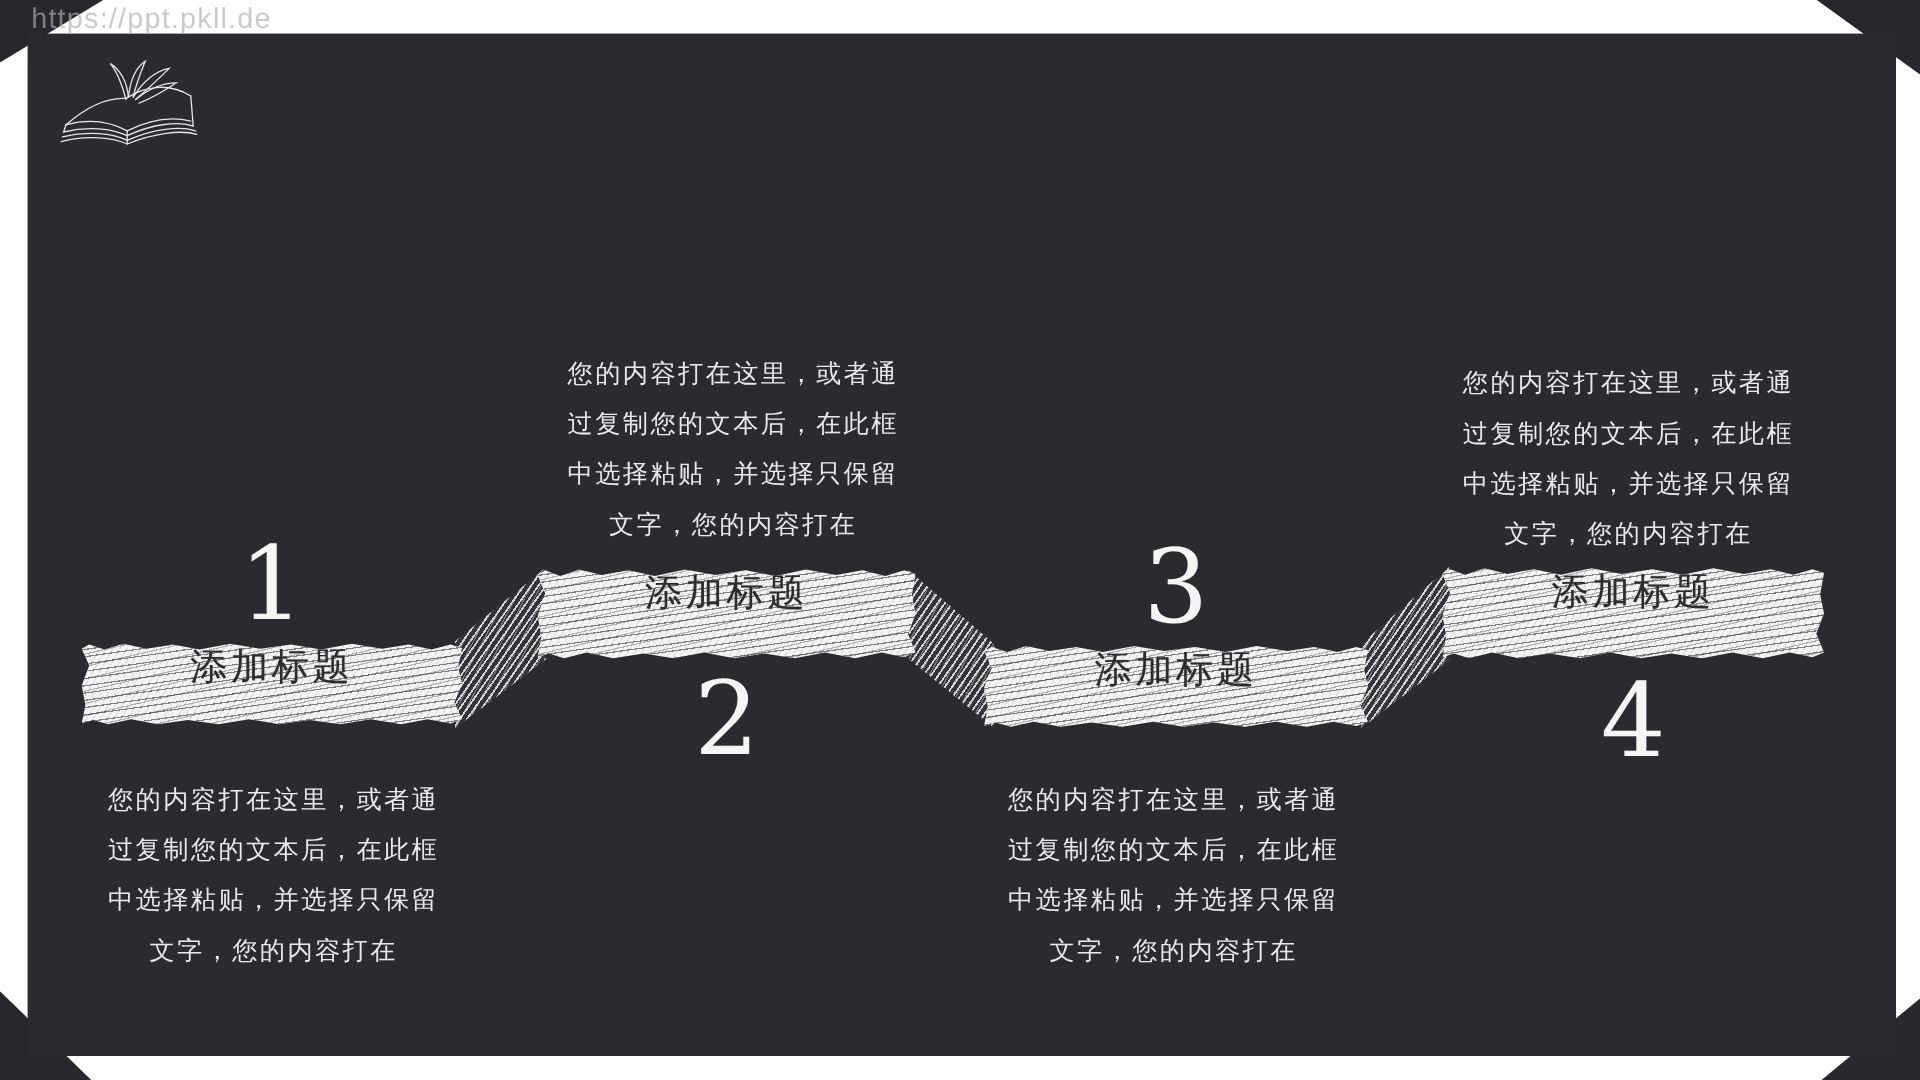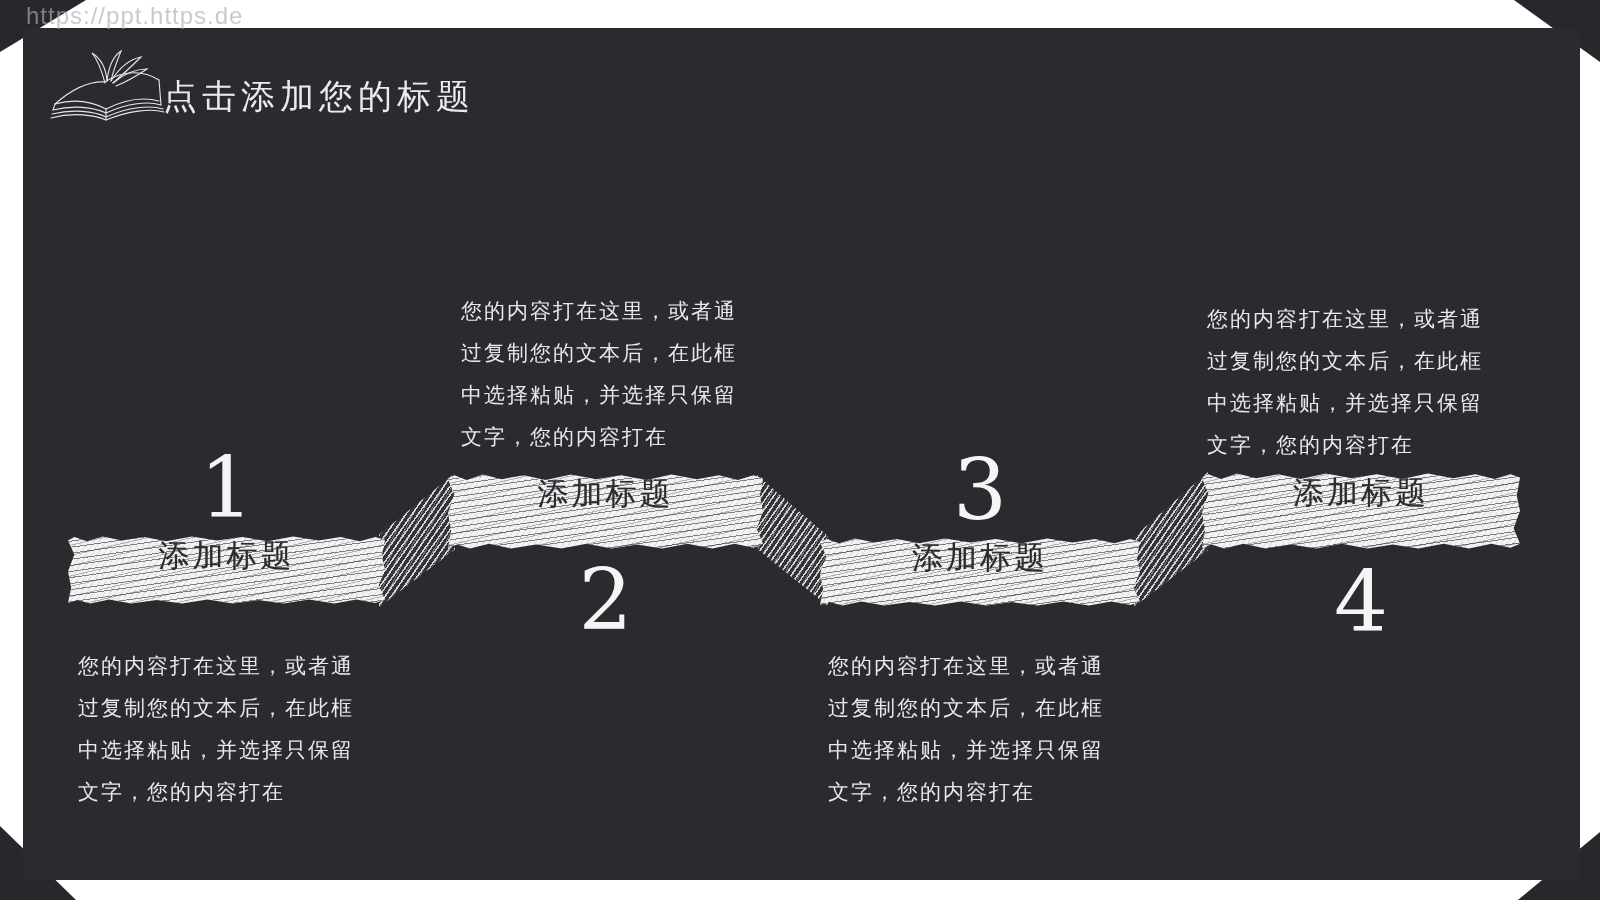--- a/index.html
+++ b/index.html
@@ -83,56 +83,55 @@
     font-size:85px; line-height:96px; color:#f5f5f6;
     font-family:"DejaVu Serif","Liberation Serif",serif;
   }
   .num-1 { left:45px;   width:317px; top:412px; }
   .num-2 { left:425px;  width:315px; top:524px; }
   .num-3 { left:797px;  width:320px; top:414px; }
   .num-4 { left:1179px; width:318px; top:526px; }
 
   
   .step-body {
-    position:absolute; width:300px; text-align:left;
+    position:absolute; width:300px; text-align:center;
     font-size:21px; line-height:42px; letter-spacing:2px; color:#e9e9eb;
   }
   .body-1 { left:55px;   top:617px; }
   .body-2 { left:438px;  top:262px; }
   .body-3 { left:805px;  top:617px; }
   .body-4 { left:1184px; top:270px; }
 </style>
 </head>
 <body>
 
 <div class="tri tri-tl"></div>
 <div class="tri tri-tr"></div>
 <div class="tri tri-bl"></div>
 <div class="tri tri-br"></div>
 
-<div class="watermark">https://ppt.https.de</div>
+<div class="watermark">https://ppt.pkll.de</div>
 
 <div class="slide">
 
   <svg class="book-icon" viewBox="0 0 120 88" fill="none" stroke="#e6e6e8" stroke-width="1.1" stroke-linecap="round">
     <path d="M7,58 C23,44 41,35 57,36"></path>
     <path d="M57,36 C75,24 95,24 111,34"></path>
     <path d="M7,58 C25,53 43,55 58,63"></path>
     <path d="M58,63 C78,53 96,51 111,55"></path>
     <path d="M7,58 L5,64 C25,59 45,61 58,67 C80,57 100,55 113,59 L111,34"></path>
     <path d="M4,68 C25,63 46,65 58,71 C80,61 102,59 115,63"></path>
     <path d="M3,72 C25,66 47,69 58,74 C80,65 103,62 116,66"></path>
     <path d="M58,63 L58,74"></path>
     <path d="M57,37 C53,22 49,13 44,7 C52,12 58,22 59,35"></path>
     <path d="M59,35 C61,17 67,9 73,5 C69,15 65,25 63,35"></path>
     <path d="M63,35 C73,19 83,13 93,11 C85,19 74,29 65,37"></path>
     <path d="M65,37 C77,27 89,23 99,23 C90,29 78,36 68,40"></path>
   </svg>
 
-  <div class="page-title">点击添加您的标题</div>
 
   <div class="fold fold-up-1"></div>
   <div class="fold fold-down-2"></div>
   <div class="fold fold-up-3"></div>
 
   <div class="band band-1">
     <span class="band-label">添加标题</span>
   </div>
   <div class="band band-2">
     <span class="band-label">添加标题</span>

